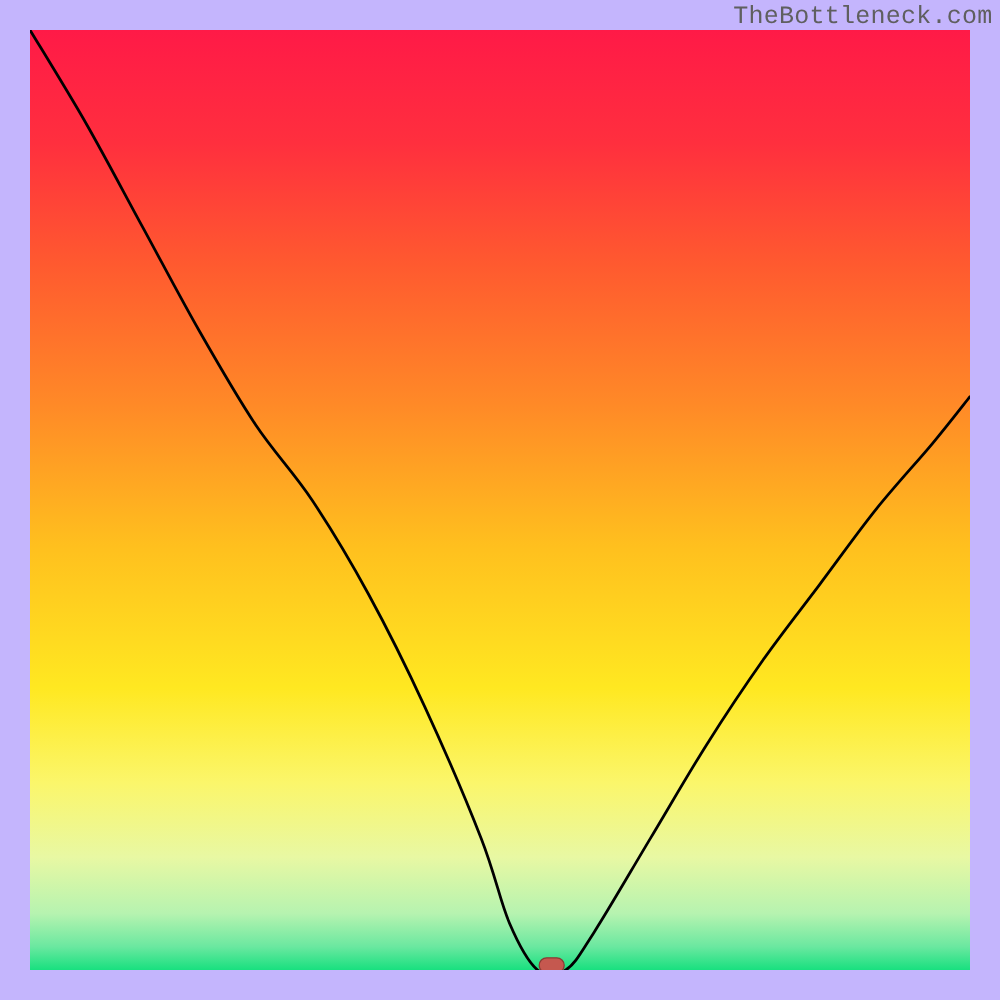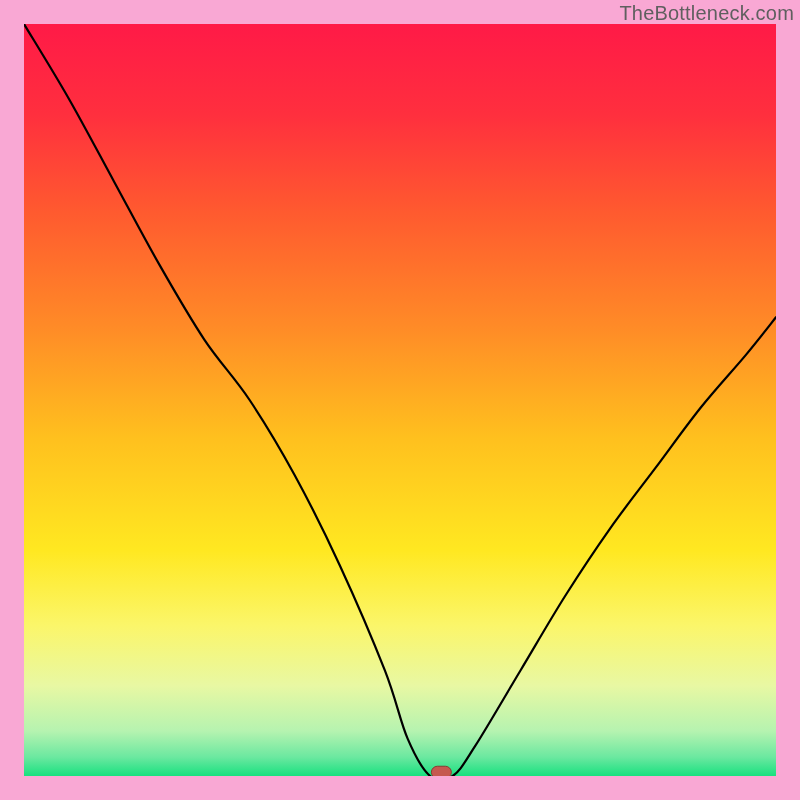--- a/index.html
+++ b/index.html
@@ -8,21 +8,22 @@
     width: 800px;
     height: 800px;
     overflow: hidden;
     background: #000;
     font-family: Arial, Helvetica, sans-serif;
   }
   .frame {
     position: relative;
     width: 800px;
     height: 800px;
-    background: #f9a8d4;
+    background: #c4b5fd;
+    font-family: Liberation Mono, monospace;
   }
   .attribution {
     position: absolute;
     top: 2px;
     right: 6px;
     color: #5f5f5f;
     font-size: 20px;
     font-weight: 500;
     letter-spacing: 0.2px;
     z-index: 10;

